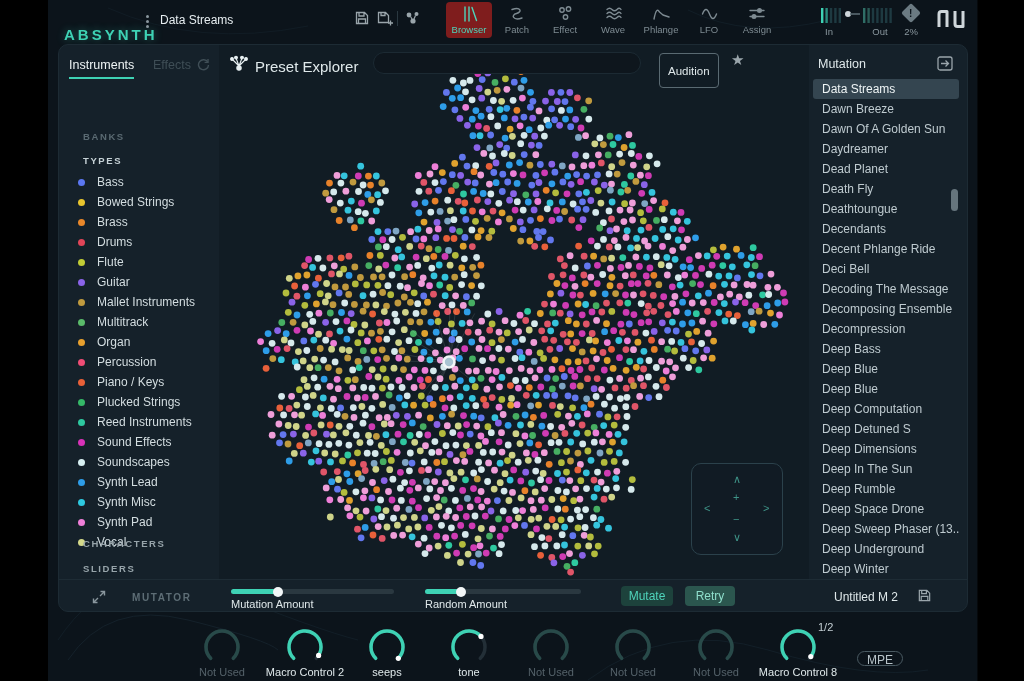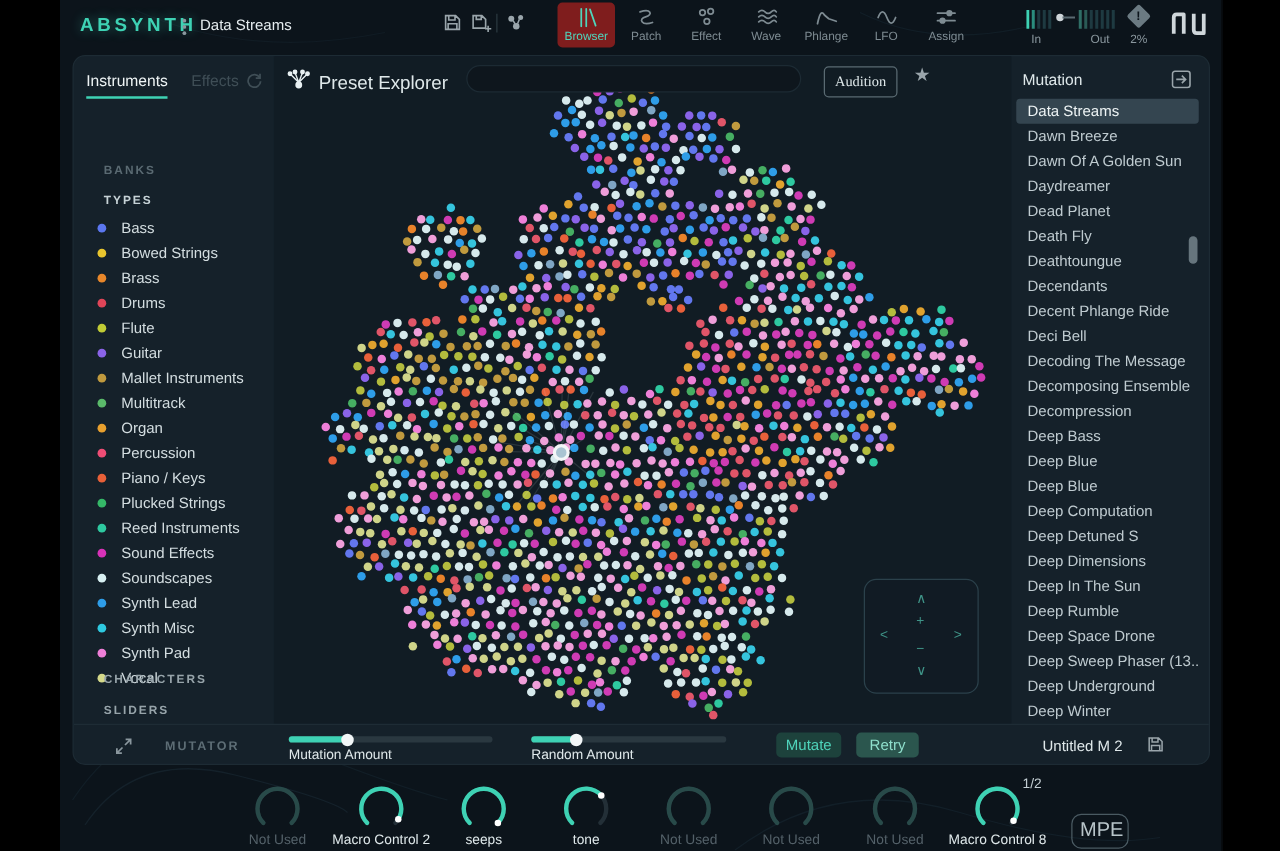--- a/index.html
+++ b/index.html
@@ -24,21 +24,21 @@
   .seclabel{font-size:9.5px;font-weight:700;letter-spacing:1.6px;color:#97a4aa}
   .sbtab{font-size:12.5px}
   #sidebar{position:absolute;left:0;top:0;width:160px;height:534px;border-right:1px solid #1e2c35}
   .typerow{height:20px;display:flex;align-items:center;cursor:pointer}
   .typerow .dot{width:7px;height:7px;border-radius:50%;margin:0 12px 0 19px;flex:none}
   .typerow .tl{font-size:12px;color:#d3dde0;white-space:nowrap}
   
   #explorer{position:absolute;left:160px;top:0;width:590px;height:534px;background:#111c24;overflow:hidden}
   #exheader .title{font-size:15px;color:#dfe8ea}
   #searchbox{background:#0e161d;border:1px solid #1c2a33;border-radius:11px;width:268px;height:22px;box-sizing:border-box;color:#dfe8ea;font-size:12px;padding:0 10px;outline:none}
-  .ghostbtn{border:1px solid #5a6a72;border-radius:4px;background:transparent;color:#dfe8ea;font-size:11.5px;height:25px;padding:0 8px;cursor:pointer;font-family:Liberation Serif, serif}
+  .ghostbtn{border:1px solid #5a6a72;border-radius:4px;background:transparent;color:#dfe8ea;font-size:11.5px;height:35px;padding:0 8px;cursor:pointer;font-family:Liberation Sans, sans-serif}
   #navpad{position:absolute;left:472px;top:418px;width:90px;height:90px;border:1px solid #2b414b;border-radius:10px;background:rgba(18,28,36,.55)}
   .npglyph{position:absolute;color:#3f9488;font-size:11px;line-height:11px;cursor:pointer}
   
   #presets{position:absolute;left:750px;top:0;width:160px;height:534px}
   #presets .phead{font-size:12.5px;color:#dfe8ea}
   .prow{height:20px;line-height:20px;font-size:12px;color:#bfcbd0;padding-left:9px;width:137px;border-radius:3px;white-space:nowrap;overflow:hidden;cursor:pointer}
   .prow.sel{background:#344550;color:#eef4f5}
   #pscroll{position:absolute;left:142px;top:144px;width:7px;height:22px;border-radius:4px;background:#66757d}
   
   #mutator{position:absolute;left:0;top:534px;width:910px;height:34px;border-top:1px solid #1e2c35}
@@ -47,39 +47,39 @@
   .slider .fill{position:absolute;left:0;top:0;height:5px;border-radius:3px;background:#3ed2b4}
   .slider .thumb{position:absolute;top:-2.5px;width:10px;height:10px;border-radius:50%;background:#f2f6f7;margin-left:-5px}
   .slbl{font-size:11px;color:#dfe8ea}
   .mbtn{position:absolute;border:none;border-radius:4px;font-size:12px;height:20px;cursor:pointer;font-family:"Liberation Sans",sans-serif}
   #mutatebtn{background:#1d423c;color:#4fd4bb}
   #retrybtn{background:#2b564e;color:#8fdfcc}
   
   .knoblbl{position:absolute;top:666px;width:110px;text-align:center;font-size:11px}
   .knoblbl.on{color:#dfe8ea}
   .knoblbl.off{color:#546169}
-  #mpebtn{position:absolute;border:1px solid #4a5a62;border-radius:8px;background:transparent;color:#b8c4c9;font-size:16px;height:28px;width:46px;cursor:pointer;font-family:"Liberation Sans",sans-serif}
+  #mpebtn{position:absolute;border:1px solid #4a5a62;border-radius:8px;background:transparent;color:#b8c4c9;font-size:12px;height:15px;width:46px;cursor:pointer;font-family:"Liberation Sans",sans-serif}
   .pgind{font-size:11px;color:#c3ced3}
   svg.deco path{stroke:#16242e;fill:none}
 </style>
 </head>
 <body>
 
 <div id="app">
 
   <svg class="deco abs" width="929" height="681" style="left:0;top:0">
     <path d="M20 660 q40 -60 120 -40 t90 30" stroke-width="1" opacity="0.8"></path>
     <path d="M10 640 q60 -90 160 -50 t140 50" stroke-width="1" opacity="0.6"></path>
     <path d="M540 680 q80 -60 180 -30 t160 20" stroke-width="1" opacity="0.7"></path>
     <path d="M640 10 q60 30 140 10" stroke-width="1" opacity="0.6"></path>
     <path d="M60 8 q90 40 200 18" stroke-width="1" opacity="0.5"></path>
   </svg>
 
   <div id="topbar">
-    <div class="abs logo" style="left:16px;top:12px">ABSYNTH</div>
+    <div class="abs logo" style="left:16px;top:26px">ABSYNTH</div>
     <div class="abs kebab" style="left:98px;top:13px">
         <span></span>
         <span></span>
         <span></span>
       </div>
     <div class="abs patchname" style="left:112px;top:13px">Data Streams</div>
 
     <svg class="abs tbicon" style="left:306px;top:10px" width="16" height="16" viewBox="0 0 16 16">
       <path d="M2.5 2.5 h8 l3 3 v8 h-11 z M5 2.5 v3.5 h5 v-3.5 M4.5 13 v-4 h7 v4" fill="none" stroke="#9aa5ab" stroke-width="1.3"></path>
     </svg>

